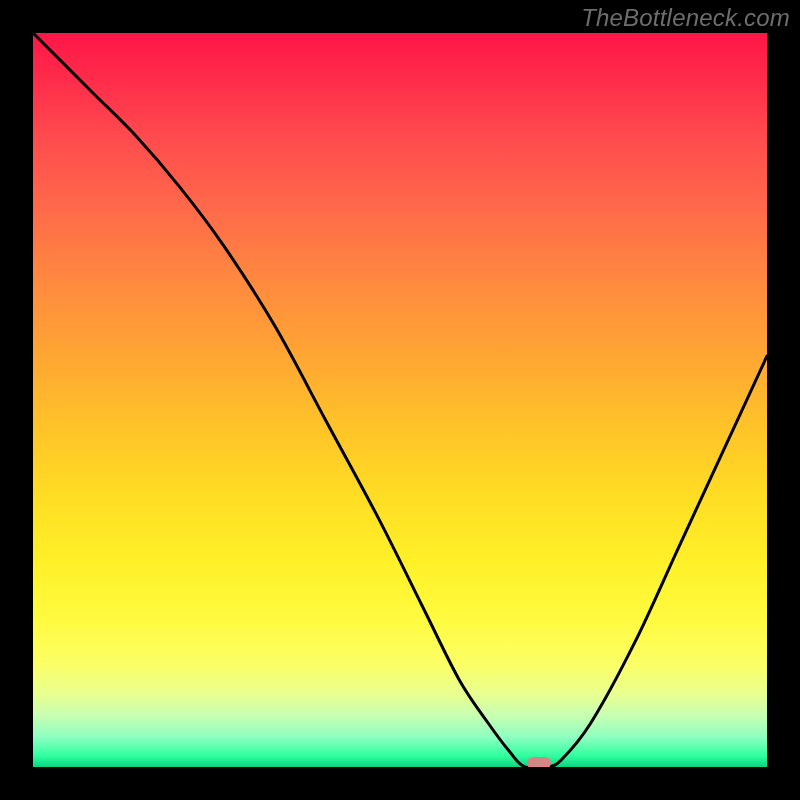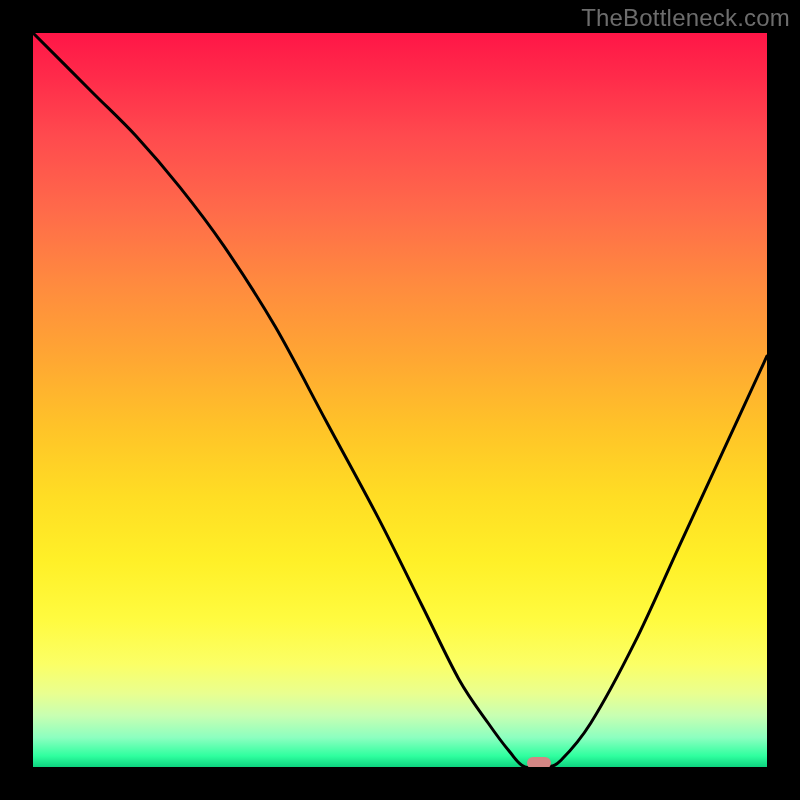--- a/index.html
+++ b/index.html
@@ -9,20 +9,21 @@
     height: 800px;
     background: #000;
     overflow: hidden;
     font-family: Arial, Helvetica, sans-serif;
   }
   .frame {
     position: relative;
     width: 800px;
     height: 672px;
     background: #000;
+    font-style: italic;
   }
   .watermark {
     position: absolute;
     top: 4px;
     right: 10px;
     color: #6d6d6d;
     font-size: 24px;
     font-weight: 400;
     letter-spacing: 0.2px;
     z-index: 5;

